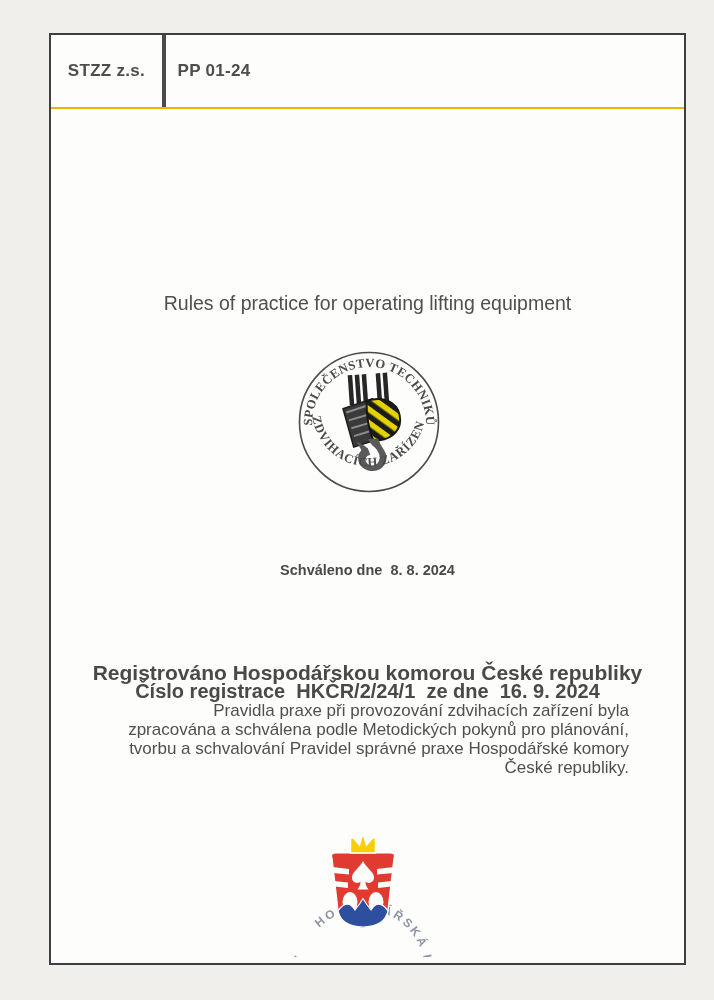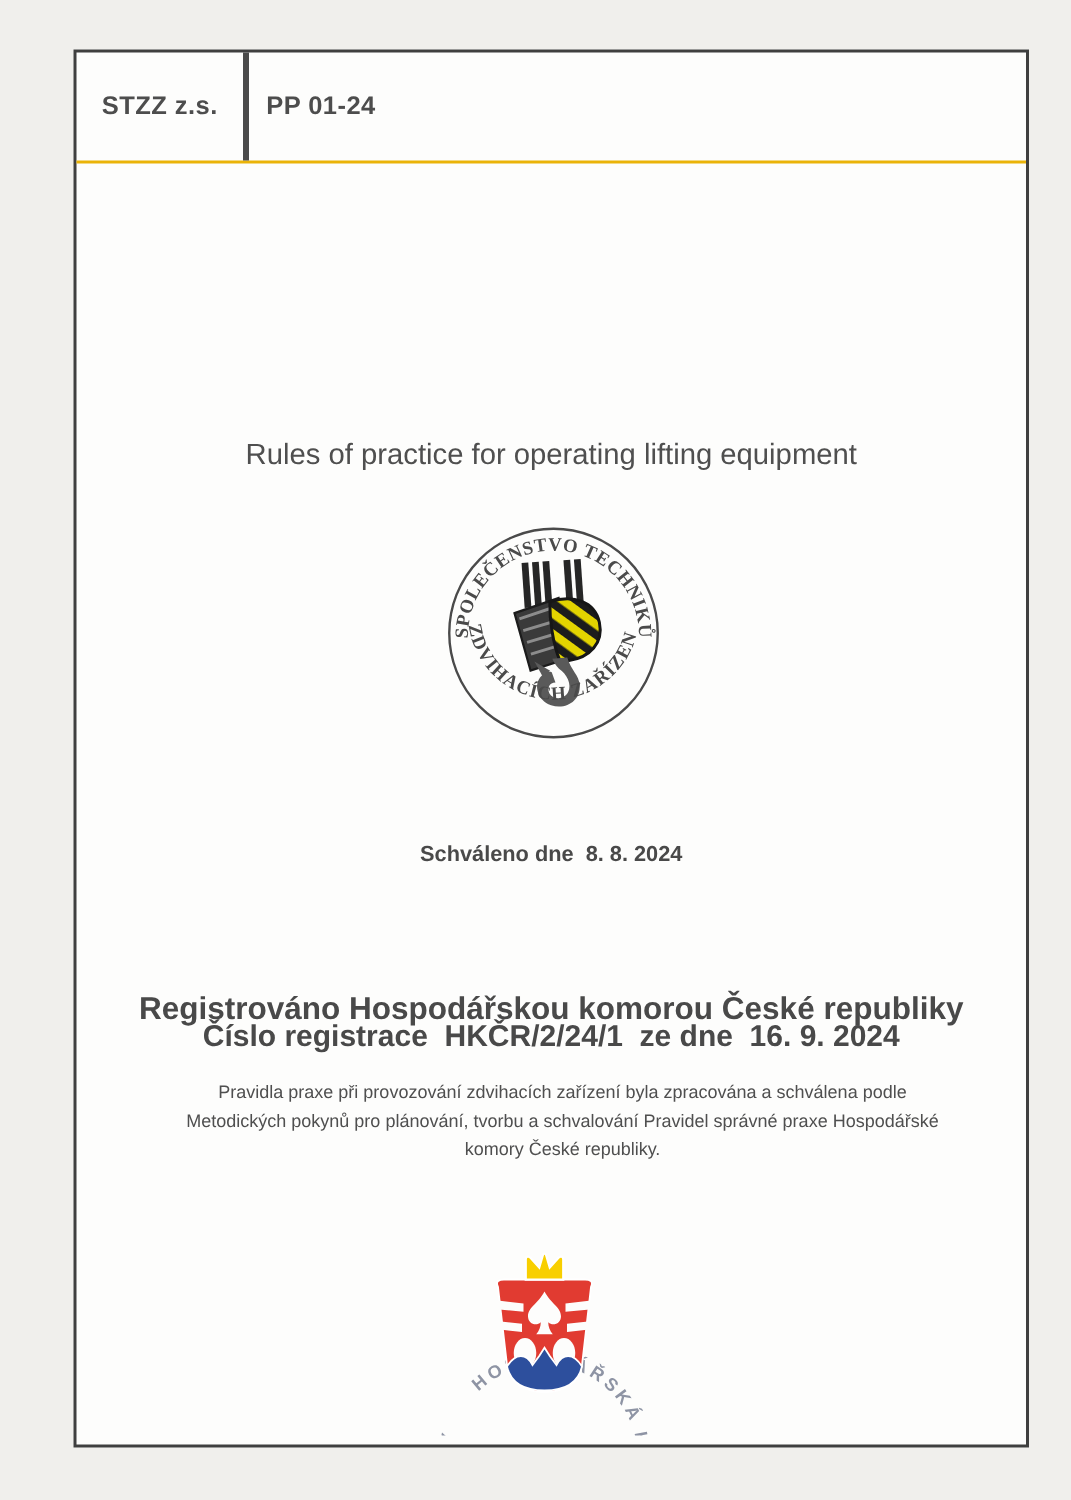--- a/index.html
+++ b/index.html
@@ -51,23 +51,23 @@
   .center-line {
     position:absolute; left:0; width:100%;
     text-align:center; font-weight:bold; color:#494949;
     white-space:pre-wrap;
   }
   .approved   { top:482px; font-size:14.5px;margin-top:45px; }
   .registered { top:607px; font-size:21px;margin-top:19px; }
   .regnumber  { top:645px; font-size:20px; }
 
   .note {
-    position:absolute; left:70px; top:684px; width:508px;
-    font-size:12px; line-height:19px; color:#4f4f4f;
-    text-align:center;
+    position:absolute; left:70px; top:666px; width:508px;
+    font-size:17px; line-height:19px; color:#4f4f4f;
+    text-align:right;
   }
   svg text { font-family:"Liberation Serif", serif; }
   .hk-ring-text { font-family:"Liberation Sans", sans-serif; }
 </style>
 </head>
 <body>
 
 <div class="page">
 
   <div class="hdr">

